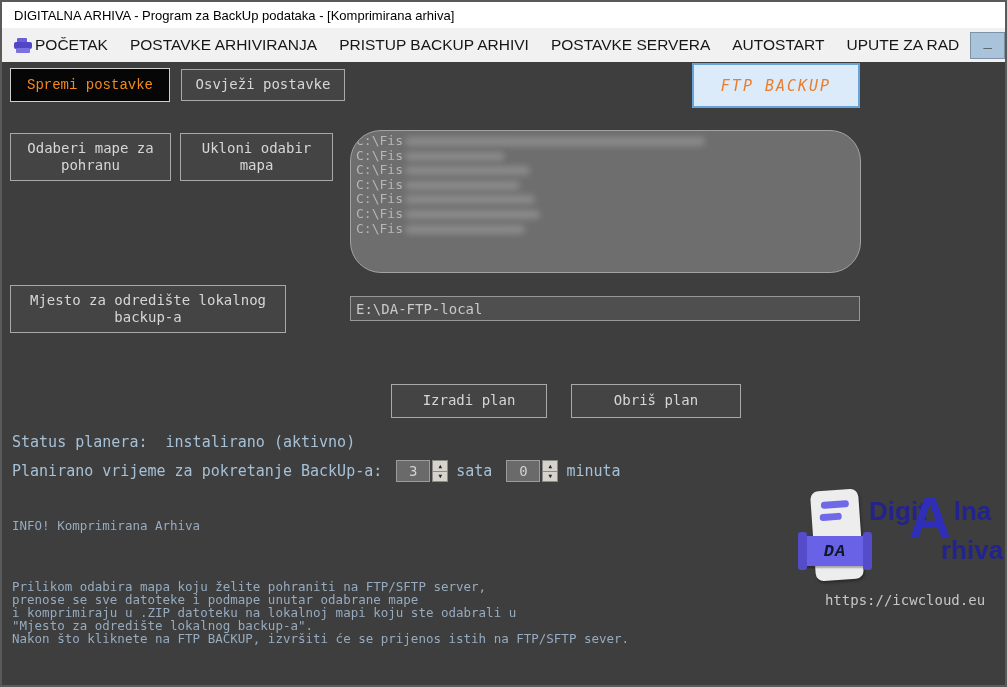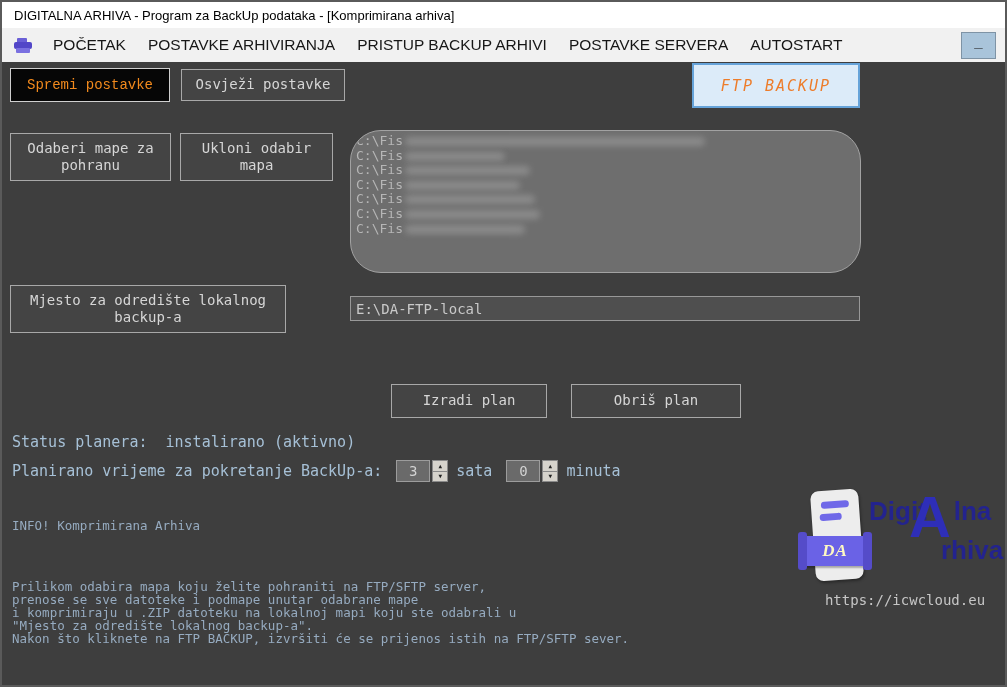--- a/index.html
+++ b/index.html
@@ -107,22 +107,22 @@
     display:flex; align-items:center; justify-content:center;
     box-shadow:0 2px 2px rgba(0,0,0,.3);
   }
   .ribbon::before, .ribbon::after {
     content:""; position:absolute; top:-4px; width:9px; height:38px;
     background:#554cc9; border-radius:3px;
   }
   .ribbon::before { left:-1px; }
   .ribbon::after { right:-1px; }
   .ribbon-text {
-    color:#fef9c3; font-weight:bold; font-style:italic; font-size:17px;
-    font-family:Liberation Serif, serif; letter-spacing:1px; z-index:1;
+    color:#0f172a; font-weight:bold; font-style:italic; font-size:17px;
+    font-family:Liberation Mono, monospace; letter-spacing:1px; z-index:1;
   }
   .logo-wordmark {
     position:relative; width:134px; height:96px;
     font-family:"Liberation Sans", sans-serif; font-weight:bold; color:#23238e;
   }
   .lw-row1 { position:absolute; left:0; top:8px; font-size:26px; display:flex; }
   .lw-gap { display:inline-block; width:27px; }
   .lw-bigA { position:absolute; left:40px; top:0; font-size:58px; line-height:1; color:#2e2eb8; }
   .lw-row2 { position:absolute; left:72px; top:47px; font-size:26px; }
   .logo-url { margin-top:4px; font-size:14px; color:#c6c6c6; text-align:center; width:100%; }
@@ -142,20 +142,21 @@
       <div class="ai-mid"></div>
       <div class="ai-bot"></div>
     </div>
     <div style="display:flex;">
 
     <div class="menu-item">POČETAK</div>
         <div class="menu-item">POSTAVKE ARHIVIRANJA</div>
         <div class="menu-item">PRISTUP BACKUP ARHIVI</div>
         <div class="menu-item">POSTAVKE SERVERA</div>
         <div class="menu-item">AUTOSTART</div>
+        <div class="menu-item">UPUTE ZA RAD</div>
       </div>
     <div class="win-controls">
       <div class="win-btn min">
         <span>_</span>
       </div>
 
     </div>
   </div>
 
   <div class="main">

